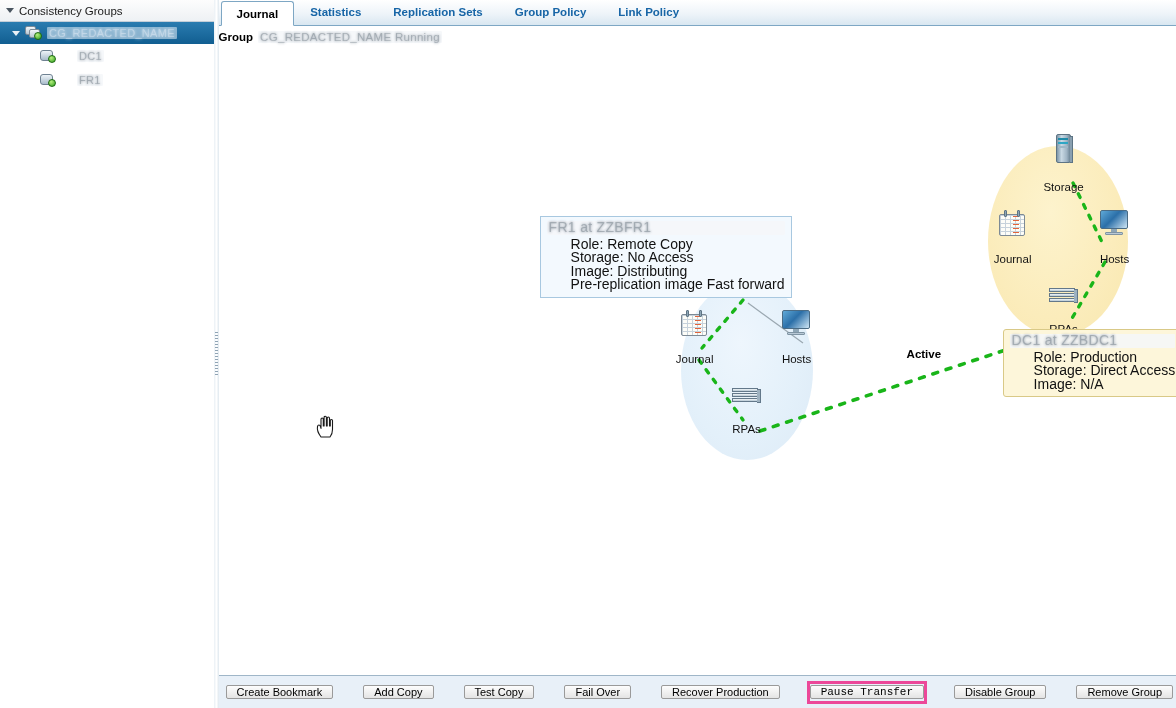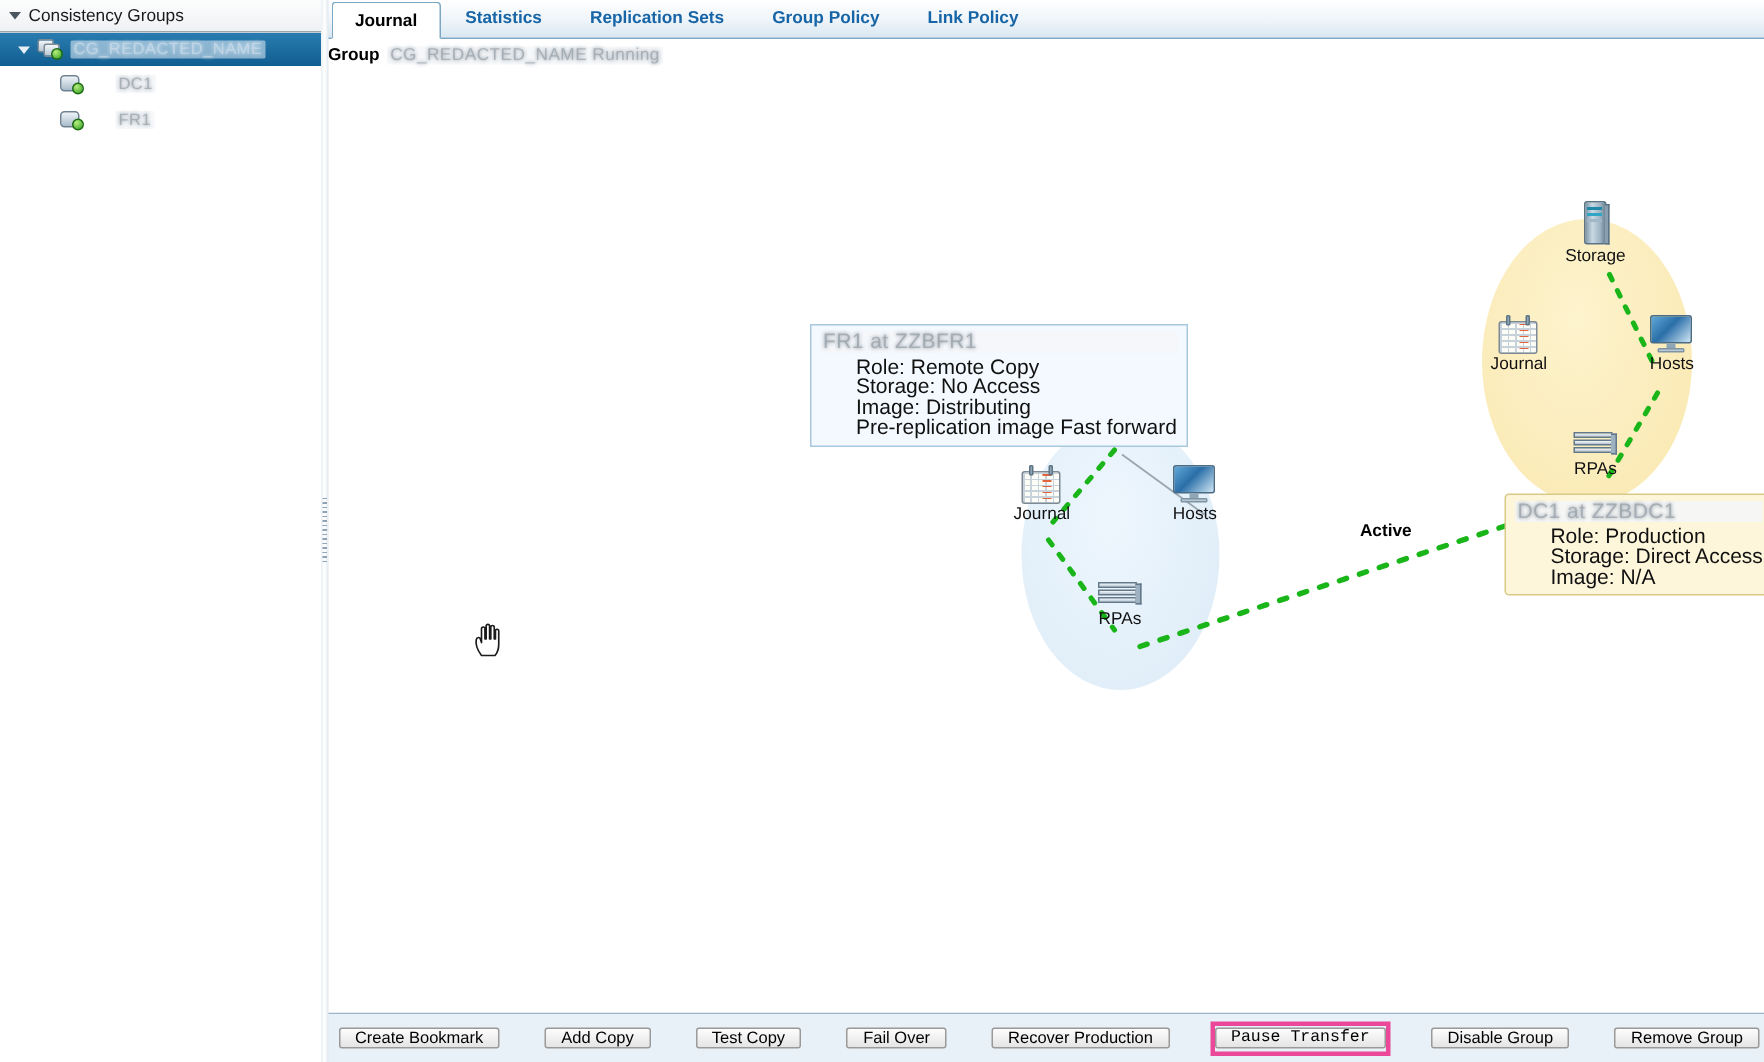--- a/index.html
+++ b/index.html
@@ -170,21 +170,21 @@
   #cluster-left {
     left: 466px; top: 232px; width: 132px; height: 180px;
     background: radial-gradient(ellipse at 45% 35%, #eef6fd 0%, #e3f0fa 60%, #dceaf6 100%);
   }
   #cluster-right {
     left: 773px; top: 98px; width: 140px; height: 190px;
     background: radial-gradient(ellipse at 45% 35%, #fdf3cd 0%, #fbecbb 60%, #f8e7ae 100%);
   }
 
   .node { position: absolute; text-align: center; width: 60px; }
-  .node .cap { font-size: 11.5px; color: #111; margin-top: 1px; white-space: nowrap; }
+  .node .cap { font-size: 11.5px; color: #111; margin-top: 17px; white-space: nowrap; }
 
   
   .ico { height: 30px; display: flex; align-items: flex-end; justify-content: center; }
 
   .ico-storage { position: relative; width: 20px; height: 30px; }
   .ico-storage .case {
     position: absolute; left: 2px; top: 0; width: 15px; height: 29px;
     background: linear-gradient(to right, #7e96a8 0%, #c9d9e4 35%, #9fb4c4 75%, #6e8697 100%);
     border: 1px solid #5d7484; border-radius: 2px;
   }

